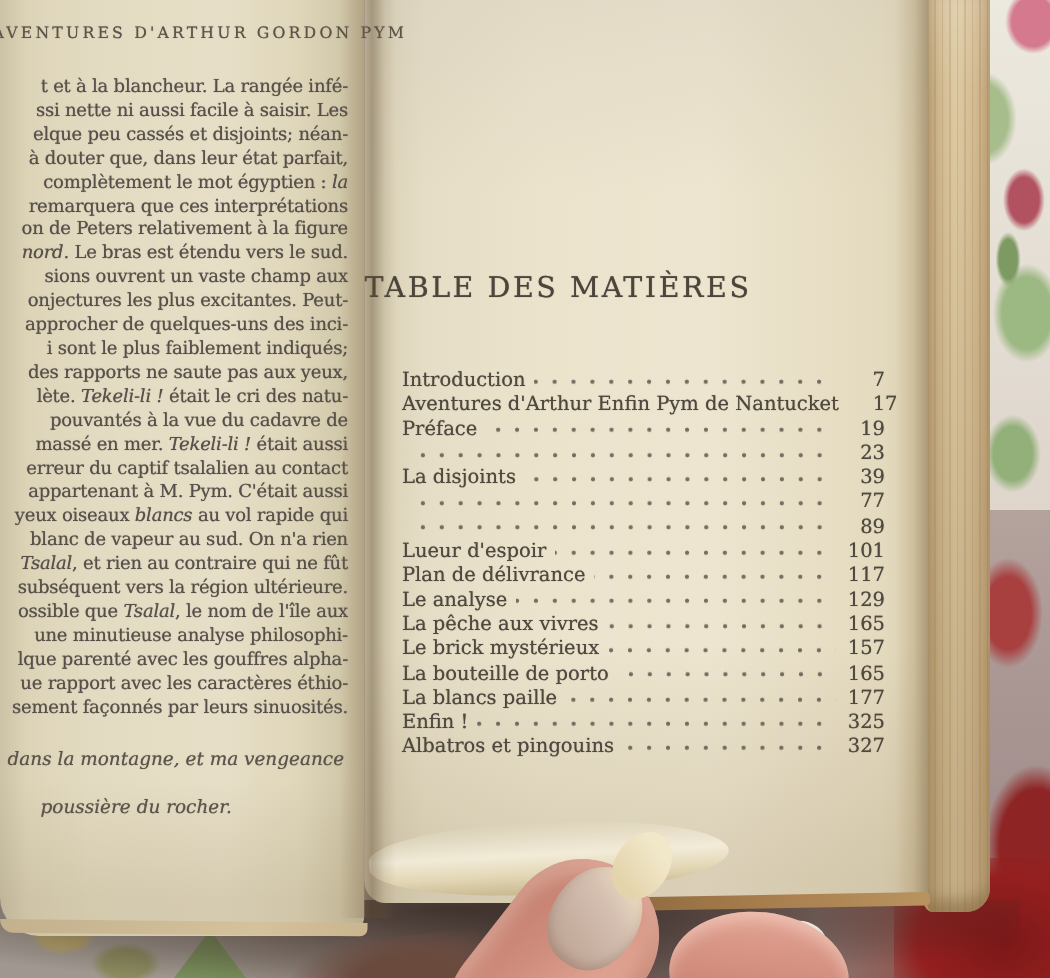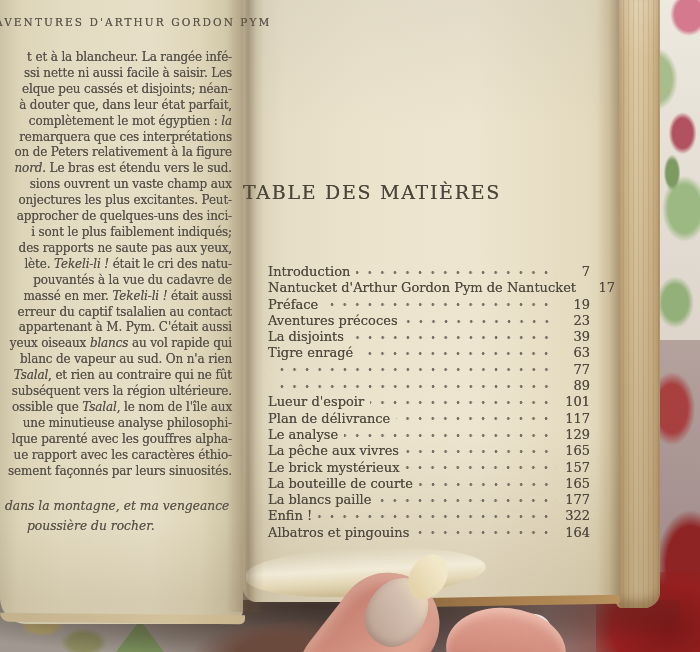--- a/index.html
+++ b/index.html
@@ -72,28 +72,28 @@
   .left-text{position:absolute;left:0;top:50px;width:232px;z-index:5;padding-right:10px;
     text-align:right;font-size:12px;line-height:15.9px;letter-spacing:-.15px;color:#57504a;
     text-shadow:0 0 .6px rgba(87,80,74,.8);}
   .pline{white-space:nowrap;}
   .it{font-style:italic;}
   .epigraph{position:absolute;left:0;top:496px;width:232px;z-index:5;
     font-style:italic;font-size:12.3px;line-height:20px;color:#5b544a;
     text-shadow:0 0 .6px rgba(91,84,74,.8);}
   .ep-line{white-space:nowrap;}
   .ep-line:nth-child(1){margin-left:5px;}
-  .ep-line:nth-child(2){margin-left:27px;}
+  .ep-line:nth-child(2){margin-left:27px;margin-top:12px;}
 
   
   .toc-title{position:absolute;left:0;top:181px;width:376px;z-index:5;text-align:left;
     font-size:19px;letter-spacing:1.7px;color:#4c453b;white-space:nowrap;
     text-shadow:0 0 .6px rgba(76,69,59,.8);}
   .toc{position:absolute;left:25px;top:246px;width:322px;z-index:5;
-    font-size:13px;color:#4f483f;text-shadow:0 0 .6px rgba(79,72,63,.75);margin-top:18px;}
+    font-size:13px;color:#4f483f;text-shadow:0 0 .6px rgba(79,72,63,.75);}
   .toc-row{display:flex;align-items:baseline;height:16.3px;line-height:16.3px;}
   .toc-label{white-space:nowrap;flex:none;padding-right:3px;}
   .toc-dots{flex:1;align-self:center;height:5px;margin:0 3px;min-width:0;opacity:.8;
     background-image:radial-gradient(circle at 2px 2.5px, #57504a 1.1px, rgba(0,0,0,0) 1.7px);
     background-size:12.6px 5px;background-repeat:repeat-x;background-position:right center;}
   .toc-page{flex:none;width:30px;text-align:right;white-space:nowrap;}
 
   
   .hand-shadow-left{position:absolute;left:192px;top:624px;width:158px;height:56px;z-index:6;
     transform:rotate(-7deg);
@@ -133,45 +133,39 @@
   <div class="page-right">
     <div class="page-right-crease"></div>
     <div class="toc-title">TABLE DES MATIÈRES</div>
     <div class="toc" id="toc">
         <div class="toc-row">
           <span class="toc-label">Introduction</span>
           <span class="toc-dots"></span>
           <span class="toc-page">7</span>
         </div>
         <div class="toc-row">
-          <span class="toc-label">Nantucket d'Arthur Gordon Pym de Nantucket</span>
+          <span class="toc-label">Aventures d'Arthur Enfin Pym de Nantucket</span>
           <span class="toc-dots"></span>
           <span class="toc-page">17</span>
         </div>
         <div class="toc-row">
           <span class="toc-label">Préface</span>
           <span class="toc-dots"></span>
           <span class="toc-page">19</span>
         </div>
         <div class="toc-row">
-          <span class="toc-label">Aventures précoces</span>
           <span class="toc-dots"></span>
           <span class="toc-page">23</span>
         </div>
         <div class="toc-row">
           <span class="toc-label">La disjoints</span>
           <span class="toc-dots"></span>
           <span class="toc-page">39</span>
         </div>
         <div class="toc-row">
-          <span class="toc-label">Tigre enragé</span>
-          <span class="toc-dots"></span>
-          <span class="toc-page">63</span>
-        </div>
-        <div class="toc-row">
           <span class="toc-dots"></span>
           <span class="toc-page">77</span>
         </div>
         <div class="toc-row">
           <span class="toc-dots"></span>
           <span class="toc-page">89</span>
         </div>
         <div class="toc-row">
           <span class="toc-label">Lueur d'espoir</span>
           <span class="toc-dots"></span>
@@ -191,38 +185,38 @@
           <span class="toc-label">La pêche aux vivres</span>
           <span class="toc-dots"></span>
           <span class="toc-page">165</span>
         </div>
         <div class="toc-row">
           <span class="toc-label">Le brick mystérieux</span>
           <span class="toc-dots"></span>
           <span class="toc-page">157</span>
         </div>
         <div class="toc-row">
-          <span class="toc-label">La bouteille de courte</span>
+          <span class="toc-label">La bouteille de porto</span>
           <span class="toc-dots"></span>
           <span class="toc-page">165</span>
         </div>
         <div class="toc-row">
           <span class="toc-label">La blancs paille</span>
           <span class="toc-dots"></span>
           <span class="toc-page">177</span>
         </div>
         <div class="toc-row">
           <span class="toc-label">Enfin !</span>
           <span class="toc-dots"></span>
-          <span class="toc-page">322</span>
+          <span class="toc-page">325</span>
         </div>
         <div class="toc-row">
           <span class="toc-label">Albatros et pingouins</span>
           <span class="toc-dots"></span>
-          <span class="toc-page">164</span>
+          <span class="toc-page">327</span>
         </div>
       </div>
   </div>
   <div class="page-curl"></div>
 
   <div class="page-left">
     <div class="running-head">AVENTURES D'ARTHUR GORDON PYM</div>
     <div class="left-text" id="left-text">
         <div class="pline"><span>t et à la blancheur. La rangée infé-</span></div>
         <div class="pline"><span>ssi nette ni aussi facile à saisir. Les</span></div>

